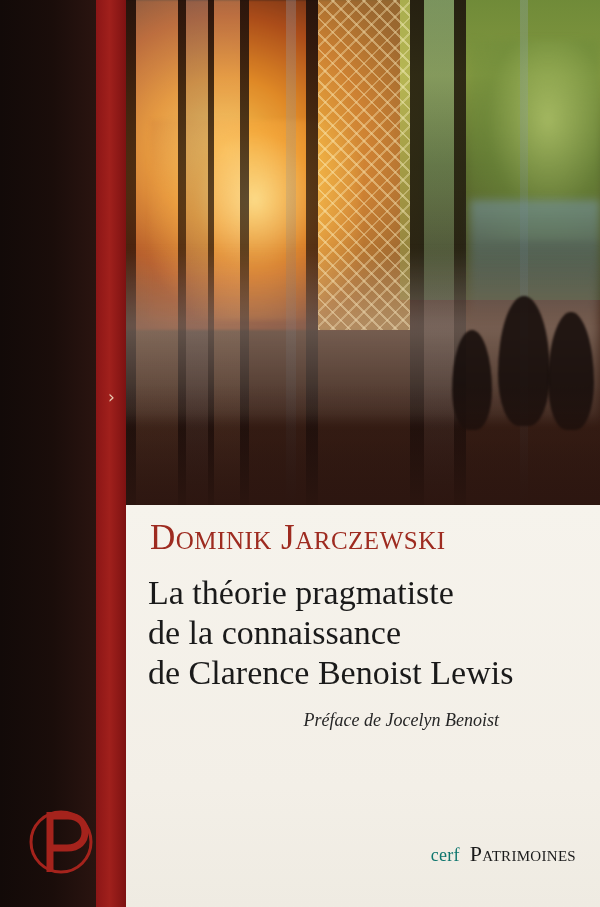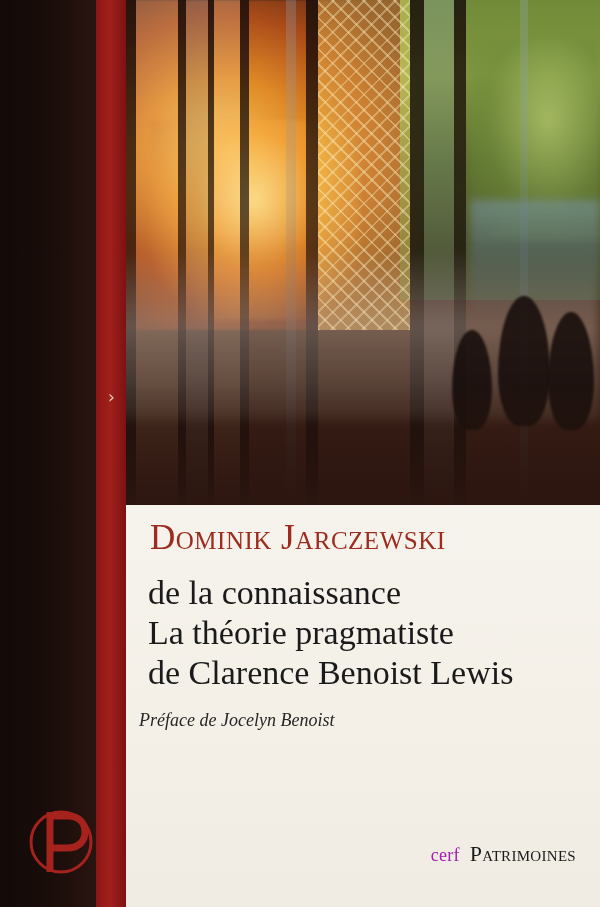--- a/index.html
+++ b/index.html
@@ -215,21 +215,21 @@
     line-height: 40px;
     font-family: "Liberation Serif", serif;
   }
   .title .line { display: block; white-space: nowrap; }
 
   .preface {
     position: absolute;
     left: 13px;
     top: 205px;
     width: 360px;
-    text-align: left;
+    text-align: right;
     color: #262626;
     font-size: 18px;
     font-style: italic;
     font-family: "Liberation Serif", serif;
   }
 
   
   .logo-p {
     position: absolute;
     left: 28px;
@@ -243,21 +243,21 @@
     position: absolute;
     right: 24px;
     bottom: 40px;
     z-index: 9;
     color: #1b1b1b;
     font-family: "Liberation Serif", serif;
     white-space: nowrap;
   }
   .imprint .cerf {
     font-size: 18px;
-    color: #a21caf;
+    color: #0f766e;
     letter-spacing: 0.2px;
   }
   .imprint .patrimoines {
     font-size: 22px;
     font-variant: small-caps;
     letter-spacing: 0.3px;
     margin-left: 10px;
   }
 </style>
 </head>
@@ -300,22 +300,22 @@
   <div class="spine-left-dark"></div>
   <div class="spine"></div>
   <div class="spine-chevron">›</div>
 
   <div class="lower">
     <div class="lower-inner"></div>
 
     <div class="author">Dominik Jarczewski</div>
 
     <div class="title">
+      <span class="line">La théorie pragmatiste</span>
       <span class="line">de la connaissance</span>
-      <span class="line">La théorie pragmatiste</span>
       <span class="line">de Clarence Benoist Lewis</span>
     </div>
 
     <div class="preface">Préface de Jocelyn Benoist</div>
   </div>
 
   <div class="logo-p">
     <svg width="66" height="70" viewBox="0 0 66 70" xmlns="http://www.w3.org/2000/svg">
       <circle cx="33" cy="36" r="30" fill="none" stroke="#a5231c" stroke-width="3"></circle>
       <path d="M22 6 L22 66" stroke="#a5231c" stroke-width="7" fill="none"></path>

